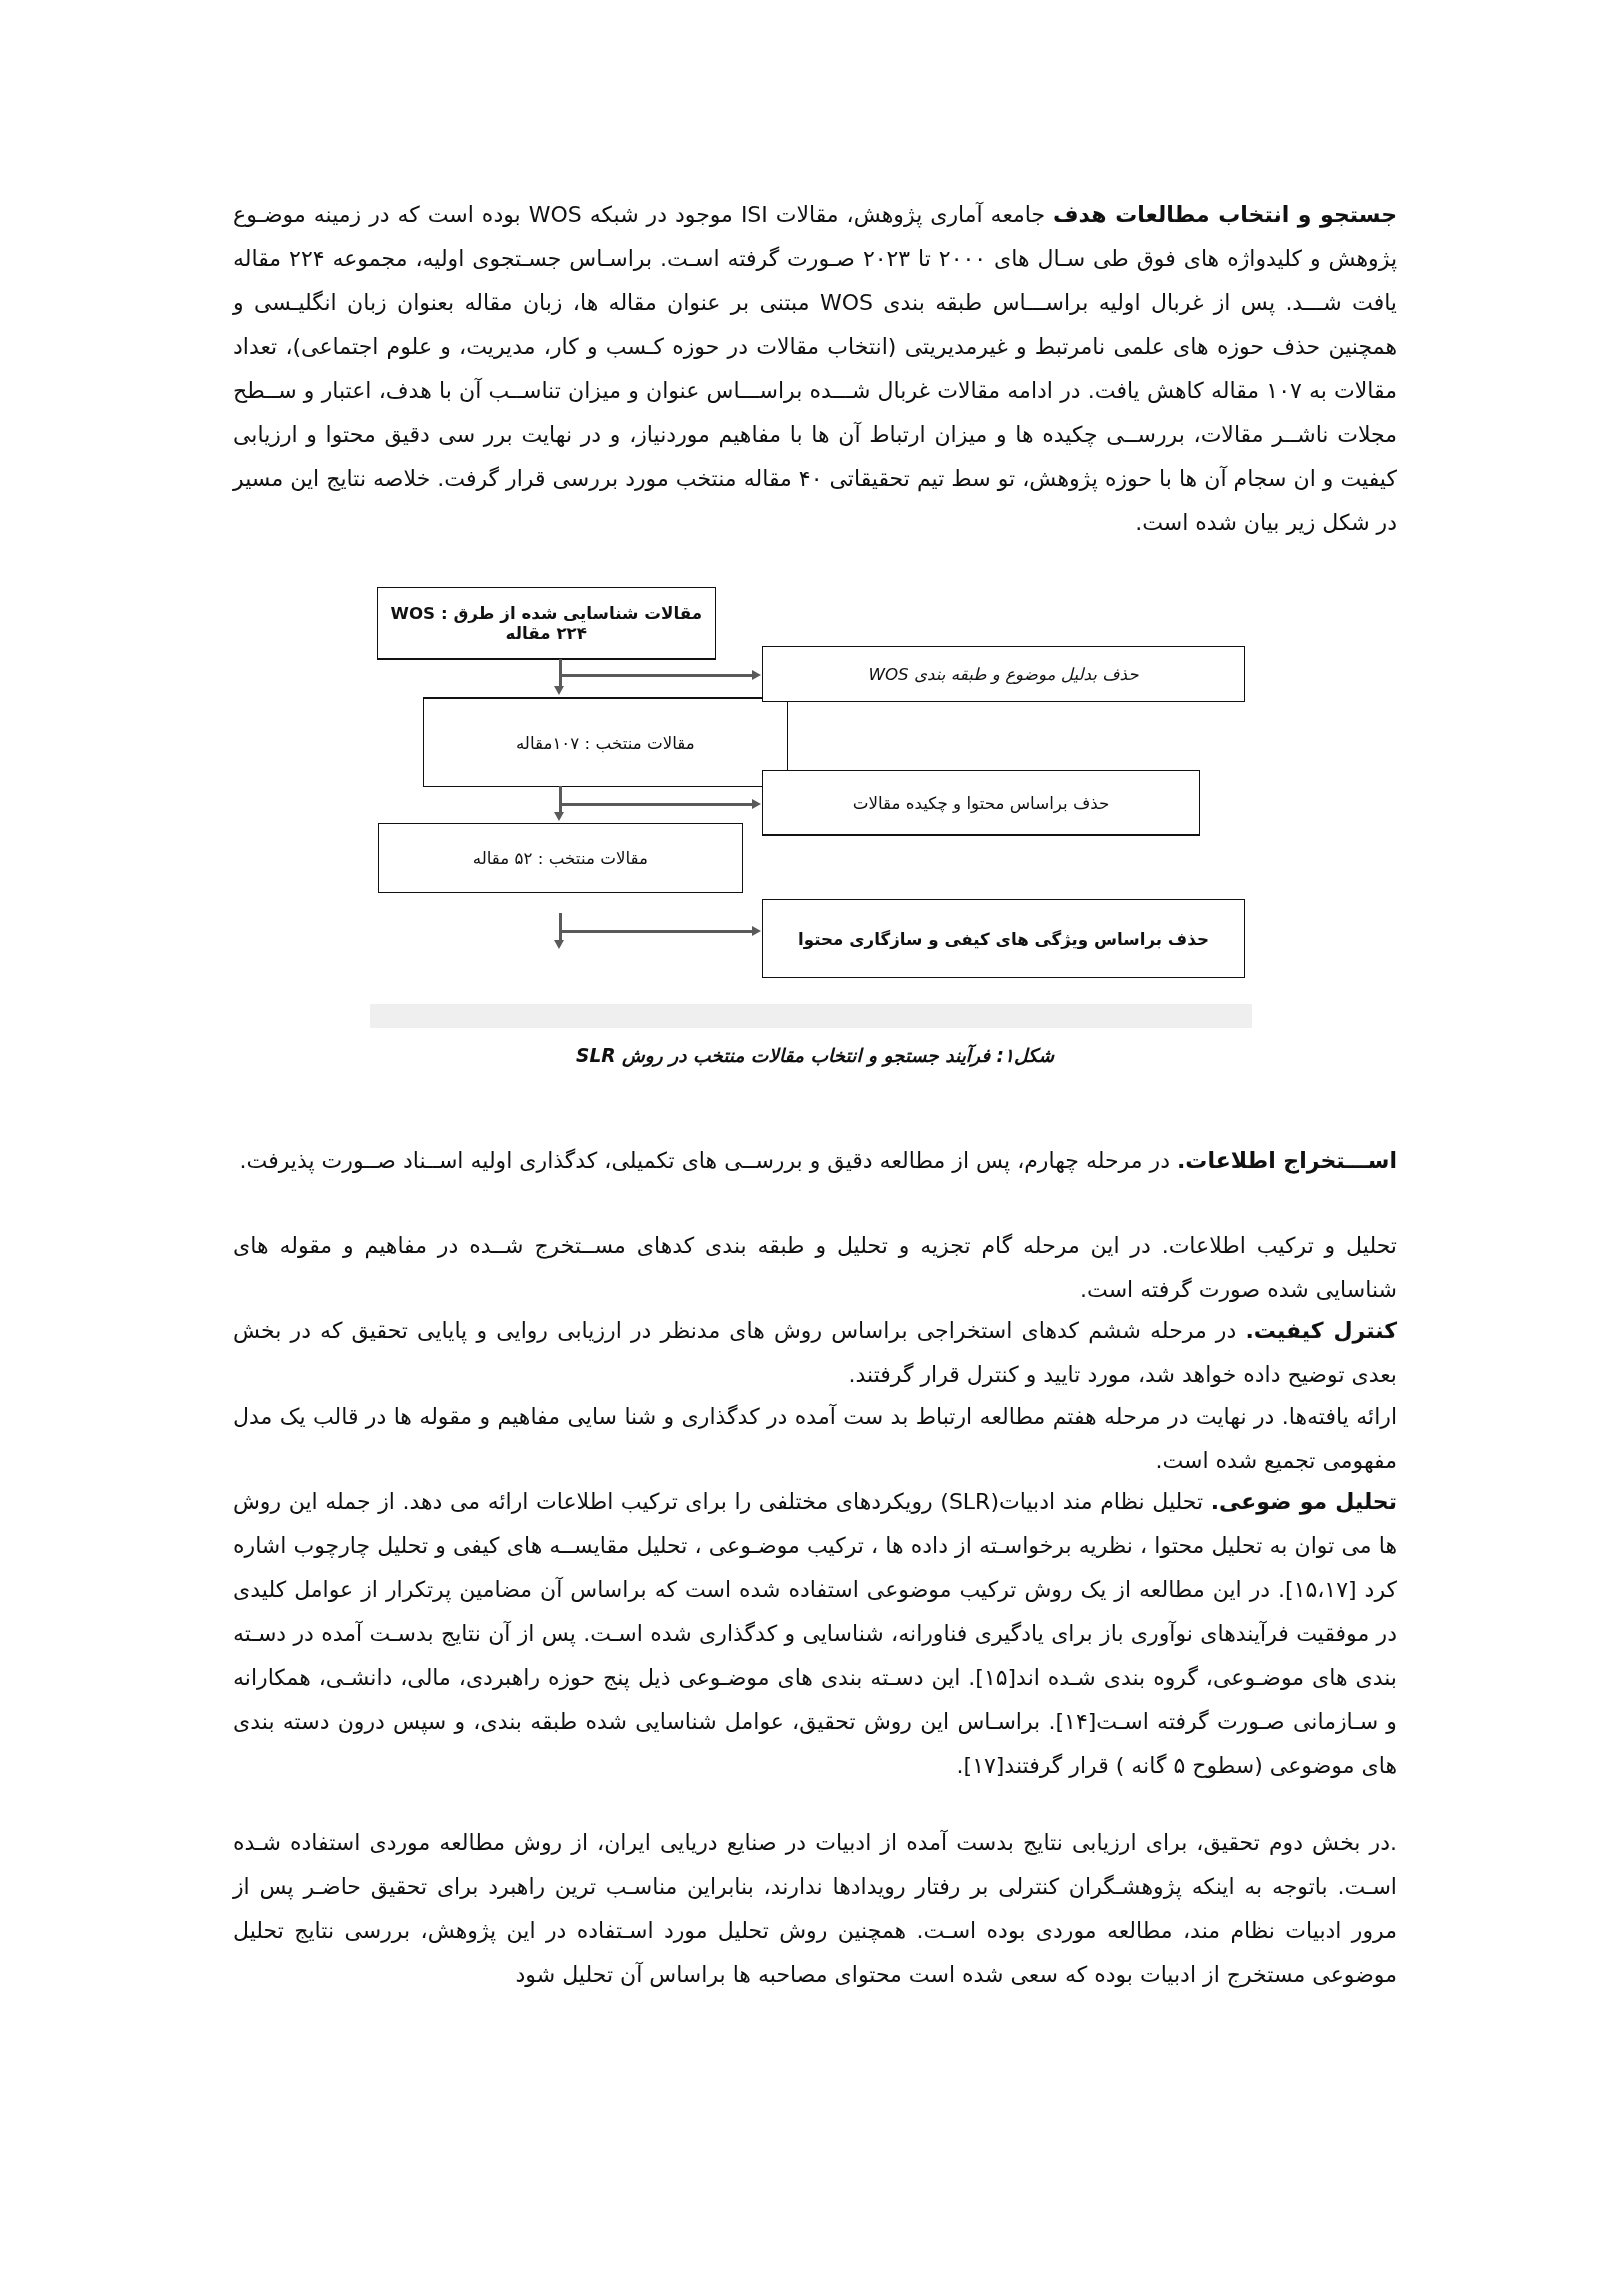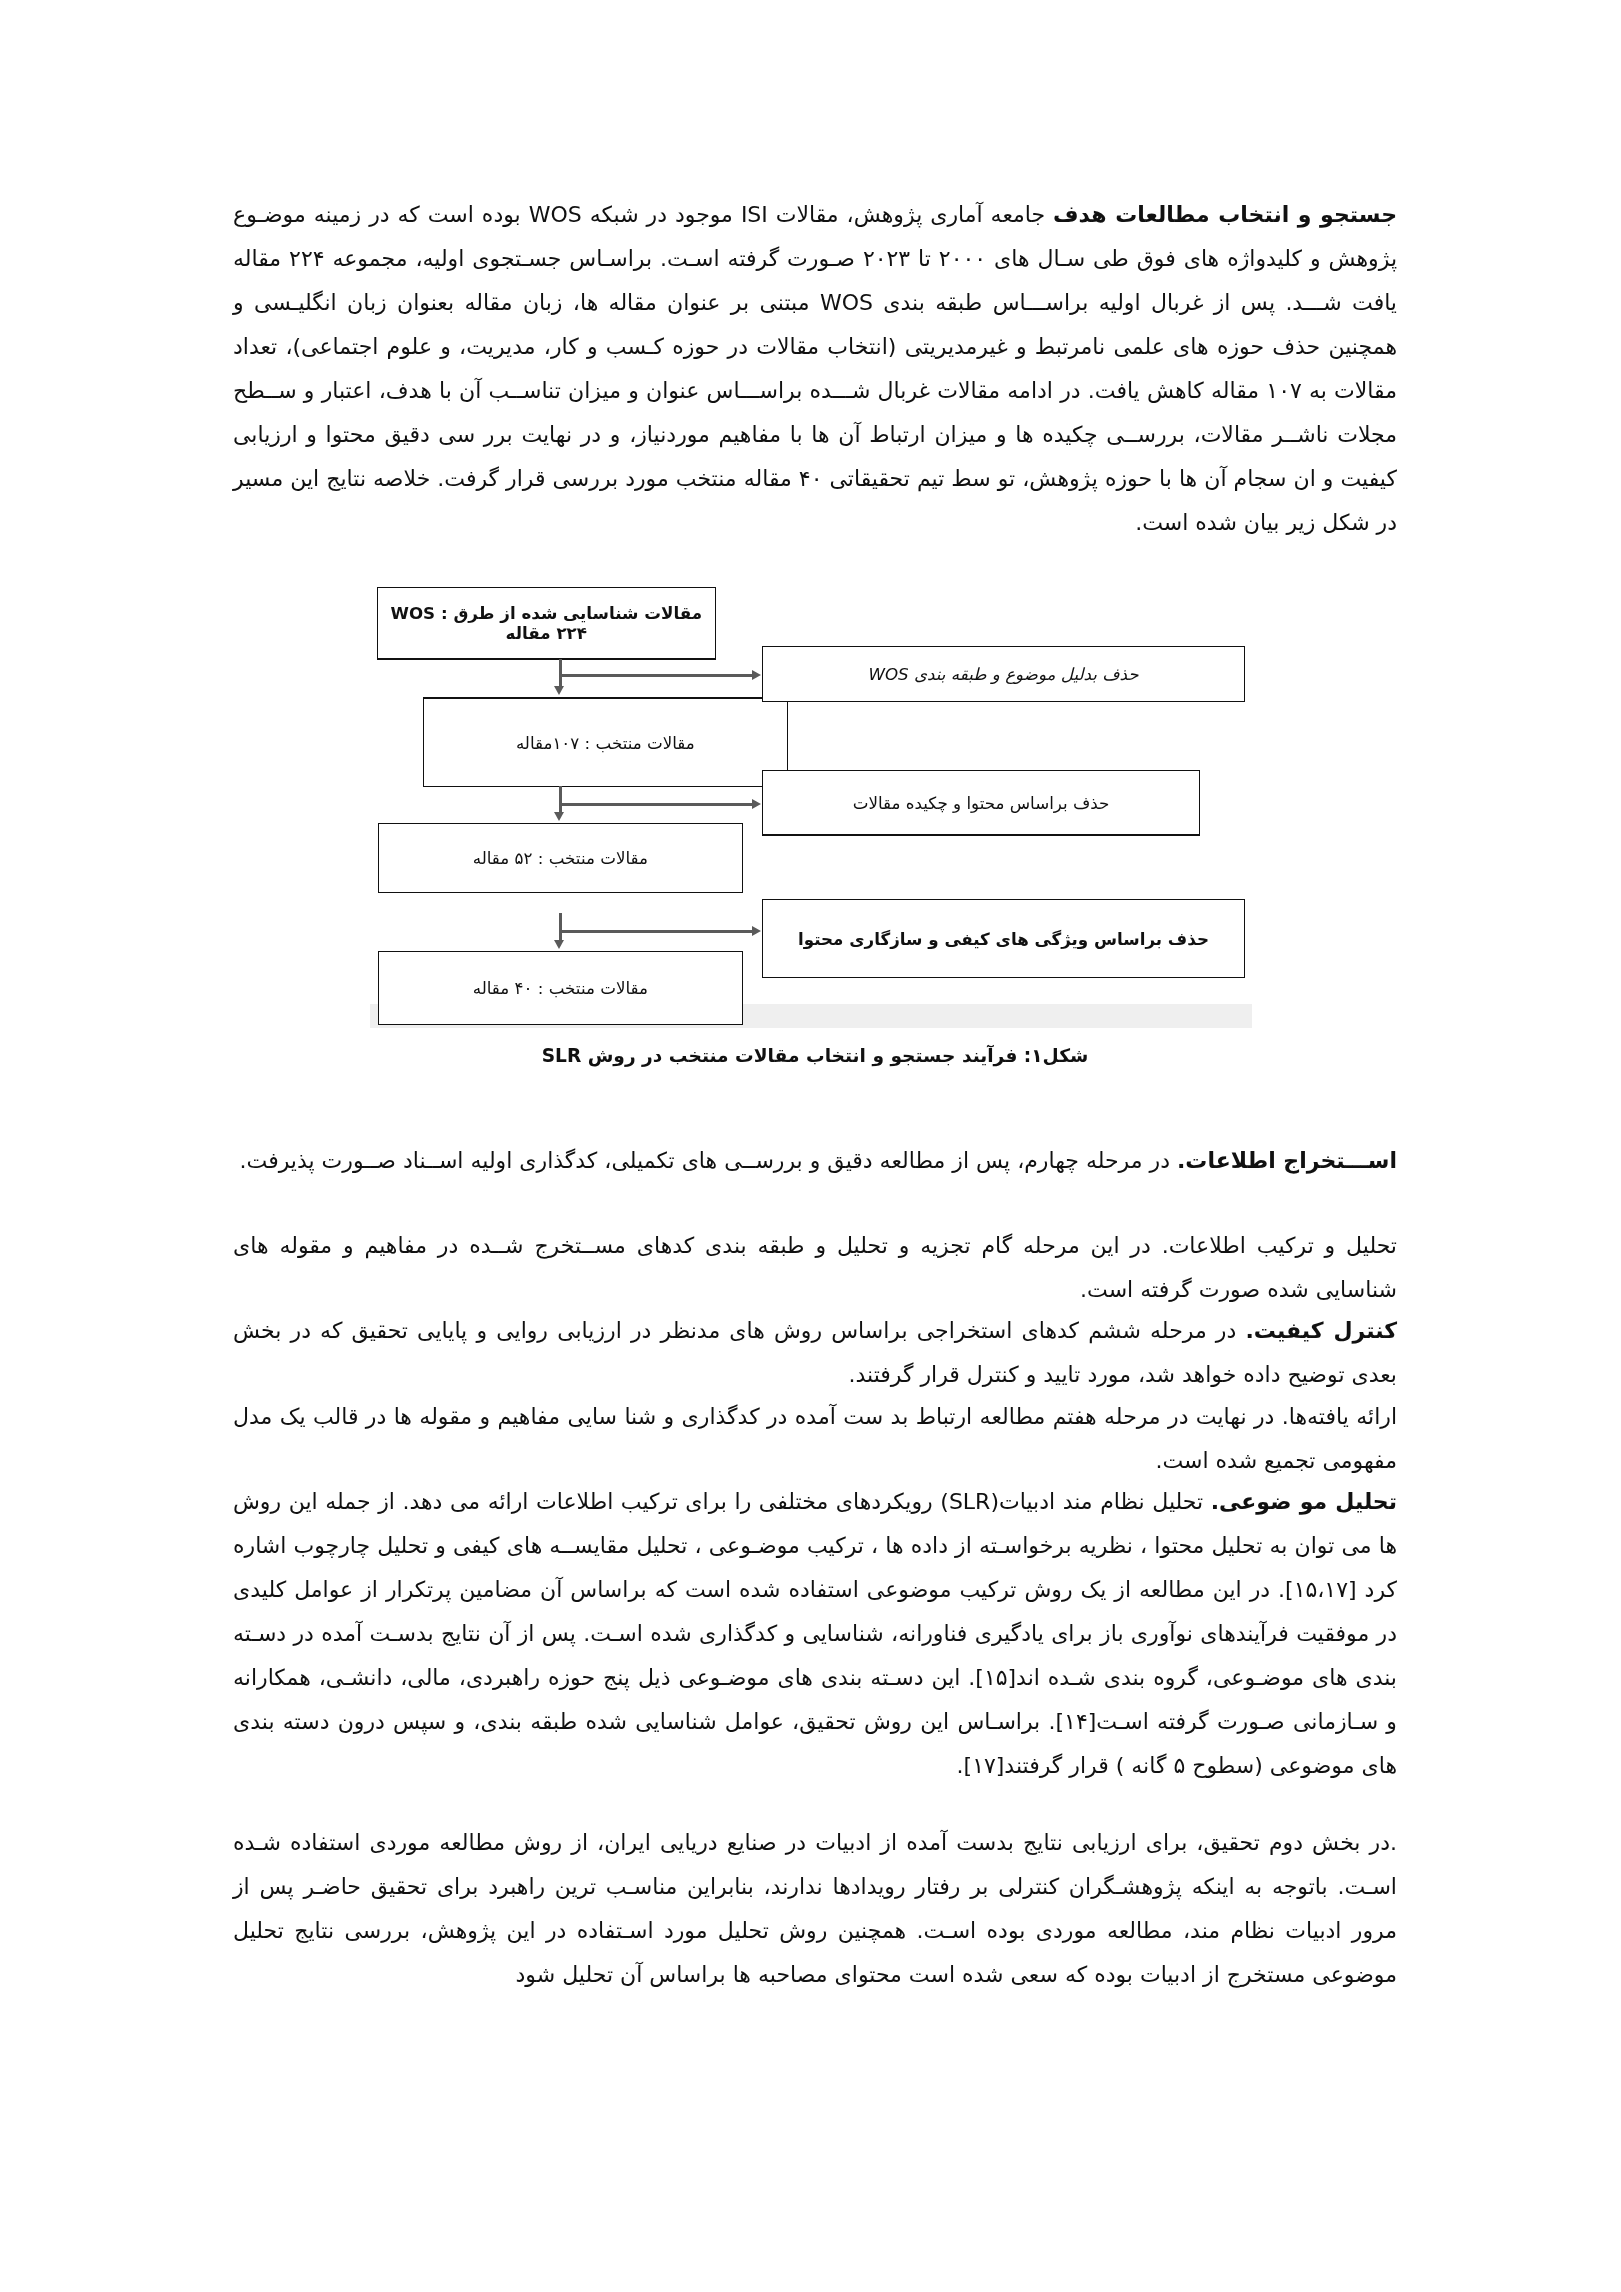--- a/index.html
+++ b/index.html
@@ -16,43 +16,40 @@
          font-size:16.7px; text-align:center; }
   .box.bold-top { border-top-width:2.5px; }
   .box.bold-bottom { border-bottom-width:2.5px; }
   .vline { position:absolute; width:2.9px; background:#5a5a5a; }
   .hline { position:absolute; height:2.9px; background:#5a5a5a; }
   .arrow-down { position:absolute; width:0; height:0; border-left:5.9px solid transparent;
                 border-right:5.9px solid transparent; border-top:9.8px solid #5a5a5a; }
   .arrow-right { position:absolute; width:0; height:0; border-top:5.9px solid transparent;
                  border-bottom:5.9px solid transparent; border-left:9.8px solid #5a5a5a; }
   .caption { position:absolute; left:233px; width:1164px; top:1045px; text-align:center;
-             direction:rtl; font-size:18.6px; font-weight:bold; }
+             direction:rtl; font-size:18.6px; font-weight:bold;font-style:italic; }
 </style>
 </head>
 <body>
 
 <div class="page">
 
   <p class="para" style="top:193px; margin:0;"><b>جستجو و انتخاب مطالعات هدف</b><span> جامعه آماری پژوهش، مقالات ISI موجود در شبکه WOS بوده است که در زمینه موضـوع پژوهش و کلیدواژه های فوق طی سـال های ۲۰۰۰ تا ۲۰۲۳ صـورت گرفته اسـت. براسـاس جسـتجوی اولیه، مجموعه ۲۲۴ مقاله یافت شـــد. پس از غربال اولیه براســـاس طبقه بندی WOS مبتنی بر عنوان مقاله ها، زبان مقاله بعنوان زبان انگلیـسی و همچنین حذف حوزه های علمی نامرتبط و غیرمدیریتی (انتخاب مقالات در حوزه کـسب و کار، مدیریت، و علوم اجتماعی)، تعداد مقالات به ۱۰۷ مقاله کاهش یافت. در ادامه مقالات غربال شـــده براســـاس عنوان و میزان تناســب آن با هدف، اعتبار و ســطح مجلات ناشــر مقالات، بررســی چکیده ها و میزان ارتباط آن ها با مفاهیم موردنیاز، و در نهایت برر سی دقیق محتوا و ارزیابی کیفیت و ان سجام آن ها با حوزه پژوهش، تو سط تیم تحقیقاتی ۴۰ مقاله منتخب مورد بررسی قرار گرفت. خلاصه نتایج این مسیر در شکل زیر بیان شده است.</span></p>
 
   <div class="figure">
     <div class="band"></div>
 
     <div class="box bold-bottom" style="left:7.8px; top:2.9px; width:339px; height:73px; font-weight:bold;">
       <span>مقالات شناسایی شده از طرق WOS : ۲۲۴ مقاله</span>
     </div>
     <div class="box bold-top" style="left:7.8px; top:113px; width:365px; height:90px;margin-left:46px;">
       <span>مقالات منتخب : ۱۰۷مقاله</span>
     </div>
     <div class="box" style="left:8.8px; top:239px; width:365px; height:70px;">
       <span>مقالات منتخب : ۵۲ مقاله</span>
-    </div>
-    <div class="box" style="left:8.8px; top:367px; width:365px; height:74px;">
-      <span>مقالات منتخب : ۴۰ مقاله</span>
     </div>
 
     <div class="box" style="left:393px; top:62px; width:483px; height:56px;font-style:italic;">
       <span>حذف بدلیل موضوع و طبقه بندی WOS</span>
     </div>
     <div class="box bold-bottom" style="left:393px; top:186px; width:438px; height:66px;">
       <span>حذف براساس محتوا و چکیده مقالات</span>
     </div>
     <div class="box" style="left:393px; top:315px; width:483px; height:79px; font-weight:bold;">
       <span>حذف براساس ویژگی های کیفی و سازگاری محتوا</span>

